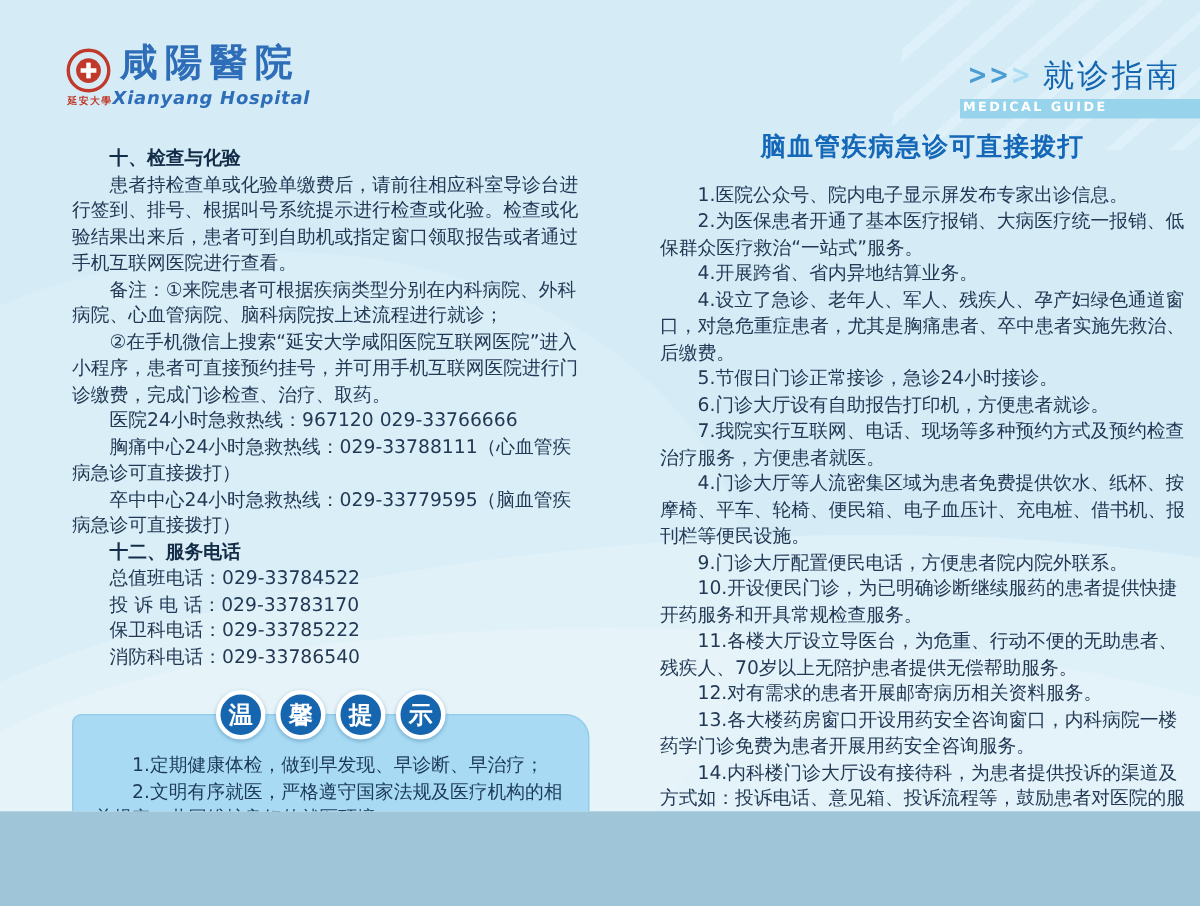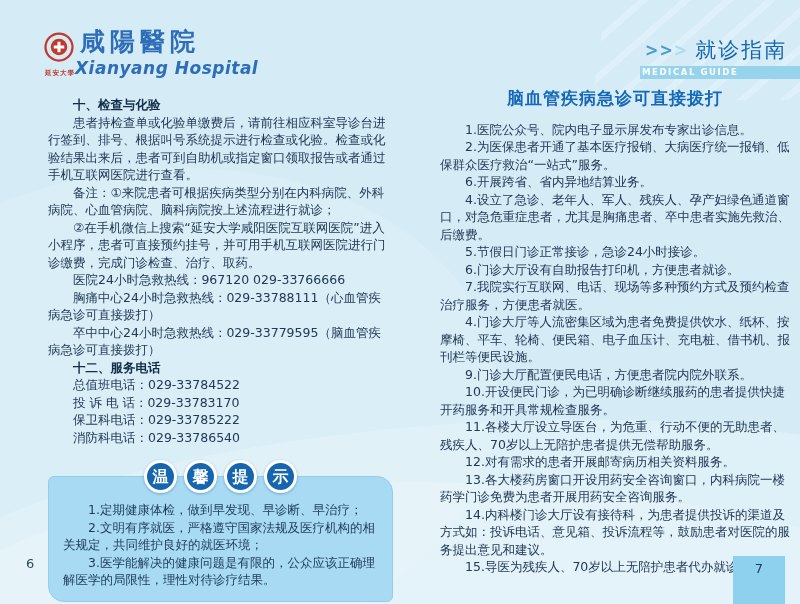--- a/index.html
+++ b/index.html
@@ -1,19 +1,19 @@
 <!DOCTYPE html>
 <html lang="zh"><head>
 <meta charset="utf-8">
 <style>
   html,body{margin:0;padding:0;background:#9fc6d8;}
   *{box-sizing:border-box;}
   .sheet{
     position:relative;
-    width:800px;height:604px;
+    width:800px;height:541px;
     margin:0 auto;
     background:#d5ecf7;
     overflow:hidden;
     font-family:"DejaVu Sans","Liberation Sans",sans-serif;
     color:#223955;
   }
   
   .wave1{position:absolute;left:-120px;bottom:-150px;width:1150px;height:330px;
     background:rgba(255,255,255,.22);border-radius:50%;transform:rotate(-4deg);}
   .wave2{position:absolute;left:-60px;bottom:-210px;width:1100px;height:330px;
@@ -21,21 +21,21 @@
   .wave3{position:absolute;left:-200px;top:170px;width:700px;height:500px;
     background:rgba(255,255,255,.10);border-radius:50%;transform:rotate(-8deg);}
   .streaks{position:absolute;top:-10px;right:-20px;width:220px;height:110px;opacity:.5;
     background:repeating-linear-gradient(135deg,rgba(255,255,255,.45) 0 7px,rgba(255,255,255,0) 7px 30px);
     transform:skewX(-8deg);}
   
   .logo{position:absolute;left:44px;top:28px;display:flex;align-items:flex-start;}
   .emblem{width:30px;height:30px;margin-top:4px;}
   .logo-text{margin-left:6px;}
   .logo-cn{font-size:25px;font-weight:700;color:#2e6db8;letter-spacing:5px;line-height:28px;font-family:"DejaVu Serif","Liberation Serif",serif;}
-  .logo-en{font-size:17px;font-weight:700;font-style:italic;color:#2e6db8;letter-spacing:.5px;margin-top:2px;}
+  .logo-en{font-size:12px;font-weight:700;font-style:italic;color:#2e6db8;letter-spacing:.5px;margin-top:2px;}
   .logo-univ{font-size:6.5px;color:#c0392b;margin-top:-1px;margin-left:-35px;letter-spacing:1px;font-weight:700;}
   .logo-sub{display:flex;align-items:flex-end;}
   .guide{position:absolute;right:0;top:36px;width:160px;}
   .guide-top{display:flex;align-items:center;padding-left:5px;}
   .chev{font-weight:700;font-size:16px;line-height:20px;margin-right:1px;transform:scaleY(1.15);}
   .chev1,.chev2{color:#4a9cd2;}
   .chev3{color:#a9dcf2;}
   .guide-title{font-size:21px;font-weight:400;color:#1566b0;letter-spacing:2px;margin-left:7px;}
   .guide-bar{margin-top:2px;height:13px;background:#97d4ec;color:#ffffff;
     font-size:8.5px;font-weight:700;letter-spacing:1.6px;line-height:13px;padding-left:2px;}
@@ -135,21 +135,21 @@
         </div>
     </div>
   </div>
 
   <div class="col-right">
     <p class="right-title">脑血管疾病急诊可直接拨打</p>
     <div>
 
     <p class="item">1.医院公众号、院内电子显示屏发布专家出诊信息。</p>
         <p class="item">2.为医保患者开通了基本医疗报销、大病医疗统一报销、低保群众医疗救治“一站式”服务。</p>
-        <p class="item">6.开展跨省、省内异地结算业务。</p>
+        <p class="item">4.开展跨省、省内异地结算业务。</p>
         <p class="item">4.设立了急诊、老年人、军人、残疾人、孕产妇绿色通道窗口，对急危重症患者，尤其是胸痛患者、卒中患者实施先救治、后缴费。</p>
         <p class="item">5.节假日门诊正常接诊，急诊24小时接诊。</p>
         <p class="item">6.门诊大厅设有自助报告打印机，方便患者就诊。</p>
         <p class="item">7.我院实行互联网、电话、现场等多种预约方式及预约检查治疗服务，方便患者就医。</p>
         <p class="item">4.门诊大厅等人流密集区域为患者免费提供饮水、纸杯、按摩椅、平车、轮椅、便民箱、电子血压计、充电桩、借书机、报刊栏等便民设施。</p>
         <p class="item">9.门诊大厅配置便民电话，方便患者院内院外联系。</p>
         <p class="item">10.开设便民门诊，为已明确诊断继续服药的患者提供快捷开药服务和开具常规检查服务。</p>
         <p class="item">11.各楼大厅设立导医台，为危重、行动不便的无助患者、残疾人、70岁以上无陪护患者提供无偿帮助服务。</p>
         <p class="item">12.对有需求的患者开展邮寄病历相关资料服务。</p>
         <p class="item">13.各大楼药房窗口开设用药安全咨询窗口，内科病院一楼药学门诊免费为患者开展用药安全咨询服务。</p>

